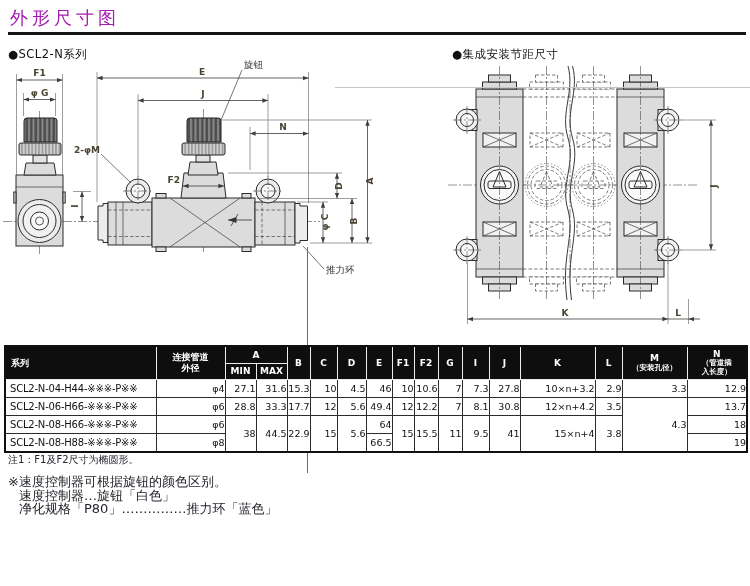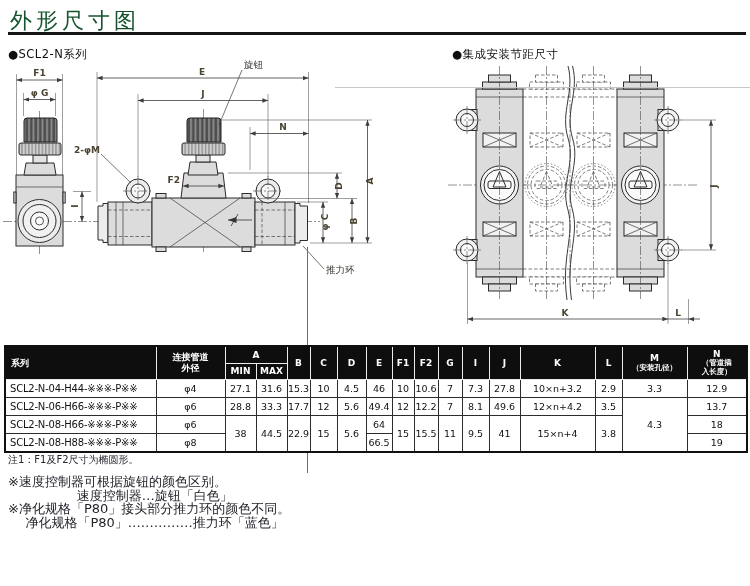--- a/index.html
+++ b/index.html
@@ -1,19 +1,19 @@
 <!DOCTYPE html>
 <html><head>
 <meta charset="utf-8">
 <style>
   html,body{margin:0;padding:0;background:#fff;}
   .page{position:relative;width:750px;height:586px;background:#ffffff;overflow:hidden;
         font-family:"DejaVu Sans","Liberation Sans",sans-serif;color:#1a1a1a;}
   .title{position:absolute;top:6px;left:10px;font-family:"DejaVu Serif","Liberation Serif",serif;
-         font-size:22px;letter-spacing:4px;color:#14532d;}
+         font-size:18px;letter-spacing:4px;color:#a21caf;}
   .title-rule{position:absolute;top:32px;left:8px;width:738px;height:2.5px;background:#151515;}
   .sec-label{position:absolute;top:47px;font-size:11.5px;font-weight:normal;color:#101010;letter-spacing:.5px;}
   .sec-label.l{left:8px;} .sec-label.r{left:452px;}
   svg{position:absolute;}
   #svgL{top:55px;left:0px;} #svgR{top:60px;left:440px;}
   .artifact-v{position:absolute;left:307px;top:247px;width:1px;height:226px;background:#6e6e6e;}
   .artifact-h{position:absolute;left:335px;top:87px;width:415px;height:1px;background:#c6c6c6;}
 
   
   .outl{fill:#dcdcdc;stroke:#2b2b2b;stroke-width:1;}
@@ -31,26 +31,26 @@
   .cjk{font:9.5px "DejaVu Sans","Liberation Sans",sans-serif;fill:#33302a;}
   .ldr{stroke:#3a3a3a;stroke-width:.7;}
 
   
   table.spec{position:absolute;top:345px;left:4px;width:742px;border-collapse:collapse;
              table-layout:fixed;border:2px solid #101010;}
   table.spec th{background:#0e0e0e;color:#fff;border:1px solid #ececec;font-weight:bold;
                 font-size:9px;padding:0;line-height:1.15;text-align:center;}
   table.spec thead tr:first-child{height:17px;} table.spec thead tr:last-child{height:16px;}
   table.spec th .sub{font-size:7.5px;font-weight:bold;}
-  table.spec td{border:1px solid #2c2c2c;font-size:9.5px;color:#111;text-align:center;
+  table.spec td{border:1px solid #2c2c2c;font-size:9.5px;color:#111;text-align:right;
                 padding:0;height:17px;background:#fff;}
   table.spec td.series{text-align:left;padding-left:4px;font-size:10px;letter-spacing:-.2px;}
   .note1{position:absolute;top:453px;left:8px;font-size:10px;color:#24242c;}
   .notes{position:absolute;top:475px;left:8px;font-size:13px;line-height:13.5px;color:#24242c;}
-  .notes .in{padding-left:11px;text-align:center;}
+  .notes .in{padding-left:11px;}
 </style>
 </head>
 <body>
 
 <div class="page">
   <div class="title">外形尺寸图</div>
   <div class="title-rule"></div>
   <div class="sec-label l">●SCL2-N系列</div>
   <div class="sec-label r">●集成安装节距尺寸</div>
 
@@ -398,21 +398,21 @@
         <td>28.8</td>
         <td>33.3</td>
         <td>17.7</td>
         <td>12</td>
         <td>5.6</td>
         <td>49.4</td>
         <td>12</td>
         <td>12.2</td>
         <td>7</td>
         <td>8.1</td>
-        <td>49.6</td>
+        <td>30.8</td>
         <td>12×n+4.2</td>
         <td>3.5</td>
         <td rowspan="3">4.3</td>
         <td>13.7</td>
       </tr>
       <tr>
         <td class="series">SCL2-N-08-H66-※※※-P※※</td>
         <td>φ6</td>
         <td rowspan="2">38</td>
         <td rowspan="2">44.5</td>
@@ -436,16 +436,15 @@
         <td>19</td>
       </tr>
     </tbody>
   </table>
 
   <div class="note1">注1：F1及F2尺寸为椭圆形。</div>
 
   <div class="notes">
     <div>※速度控制器可根据旋钮的颜色区别。</div>
     <div class="in">速度控制器…旋钮「白色」</div>
-    <div>※净化规格「P80」接头部分推力环的颜色不同。</div>
     <div class="in">净化规格「P80」……………推力环「蓝色」</div>
   </div>
 </div>
 
 </body></html>

